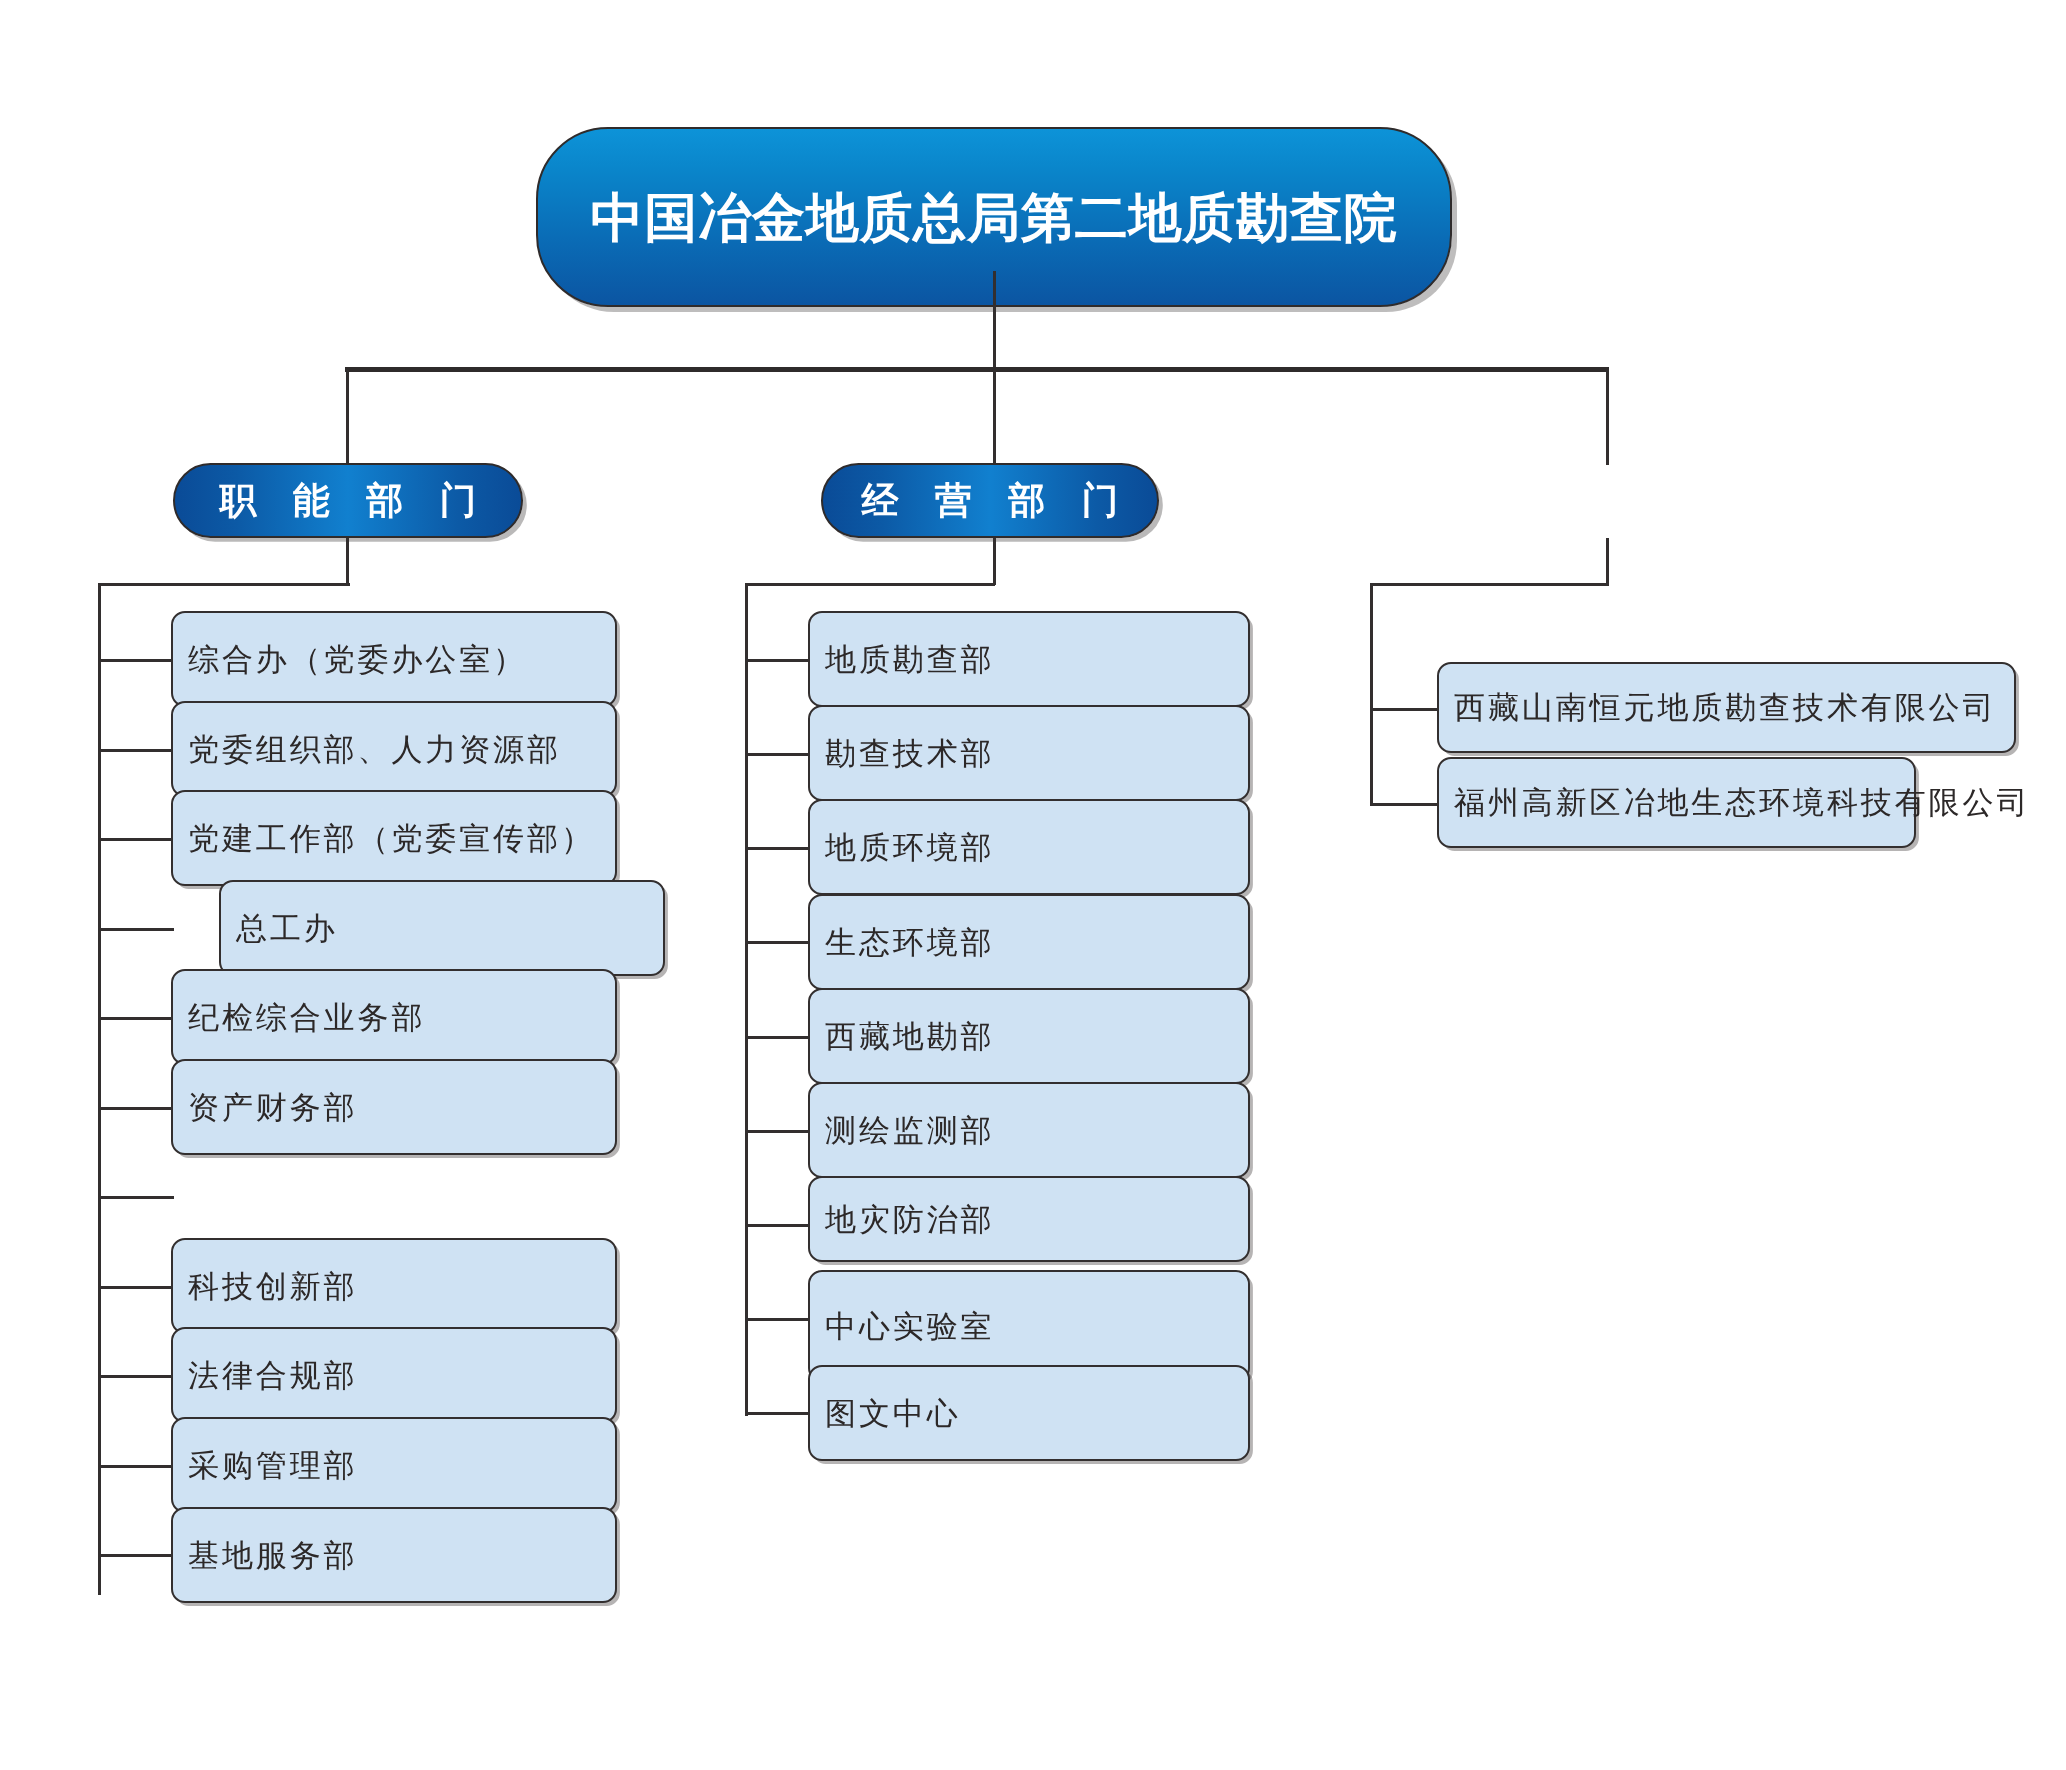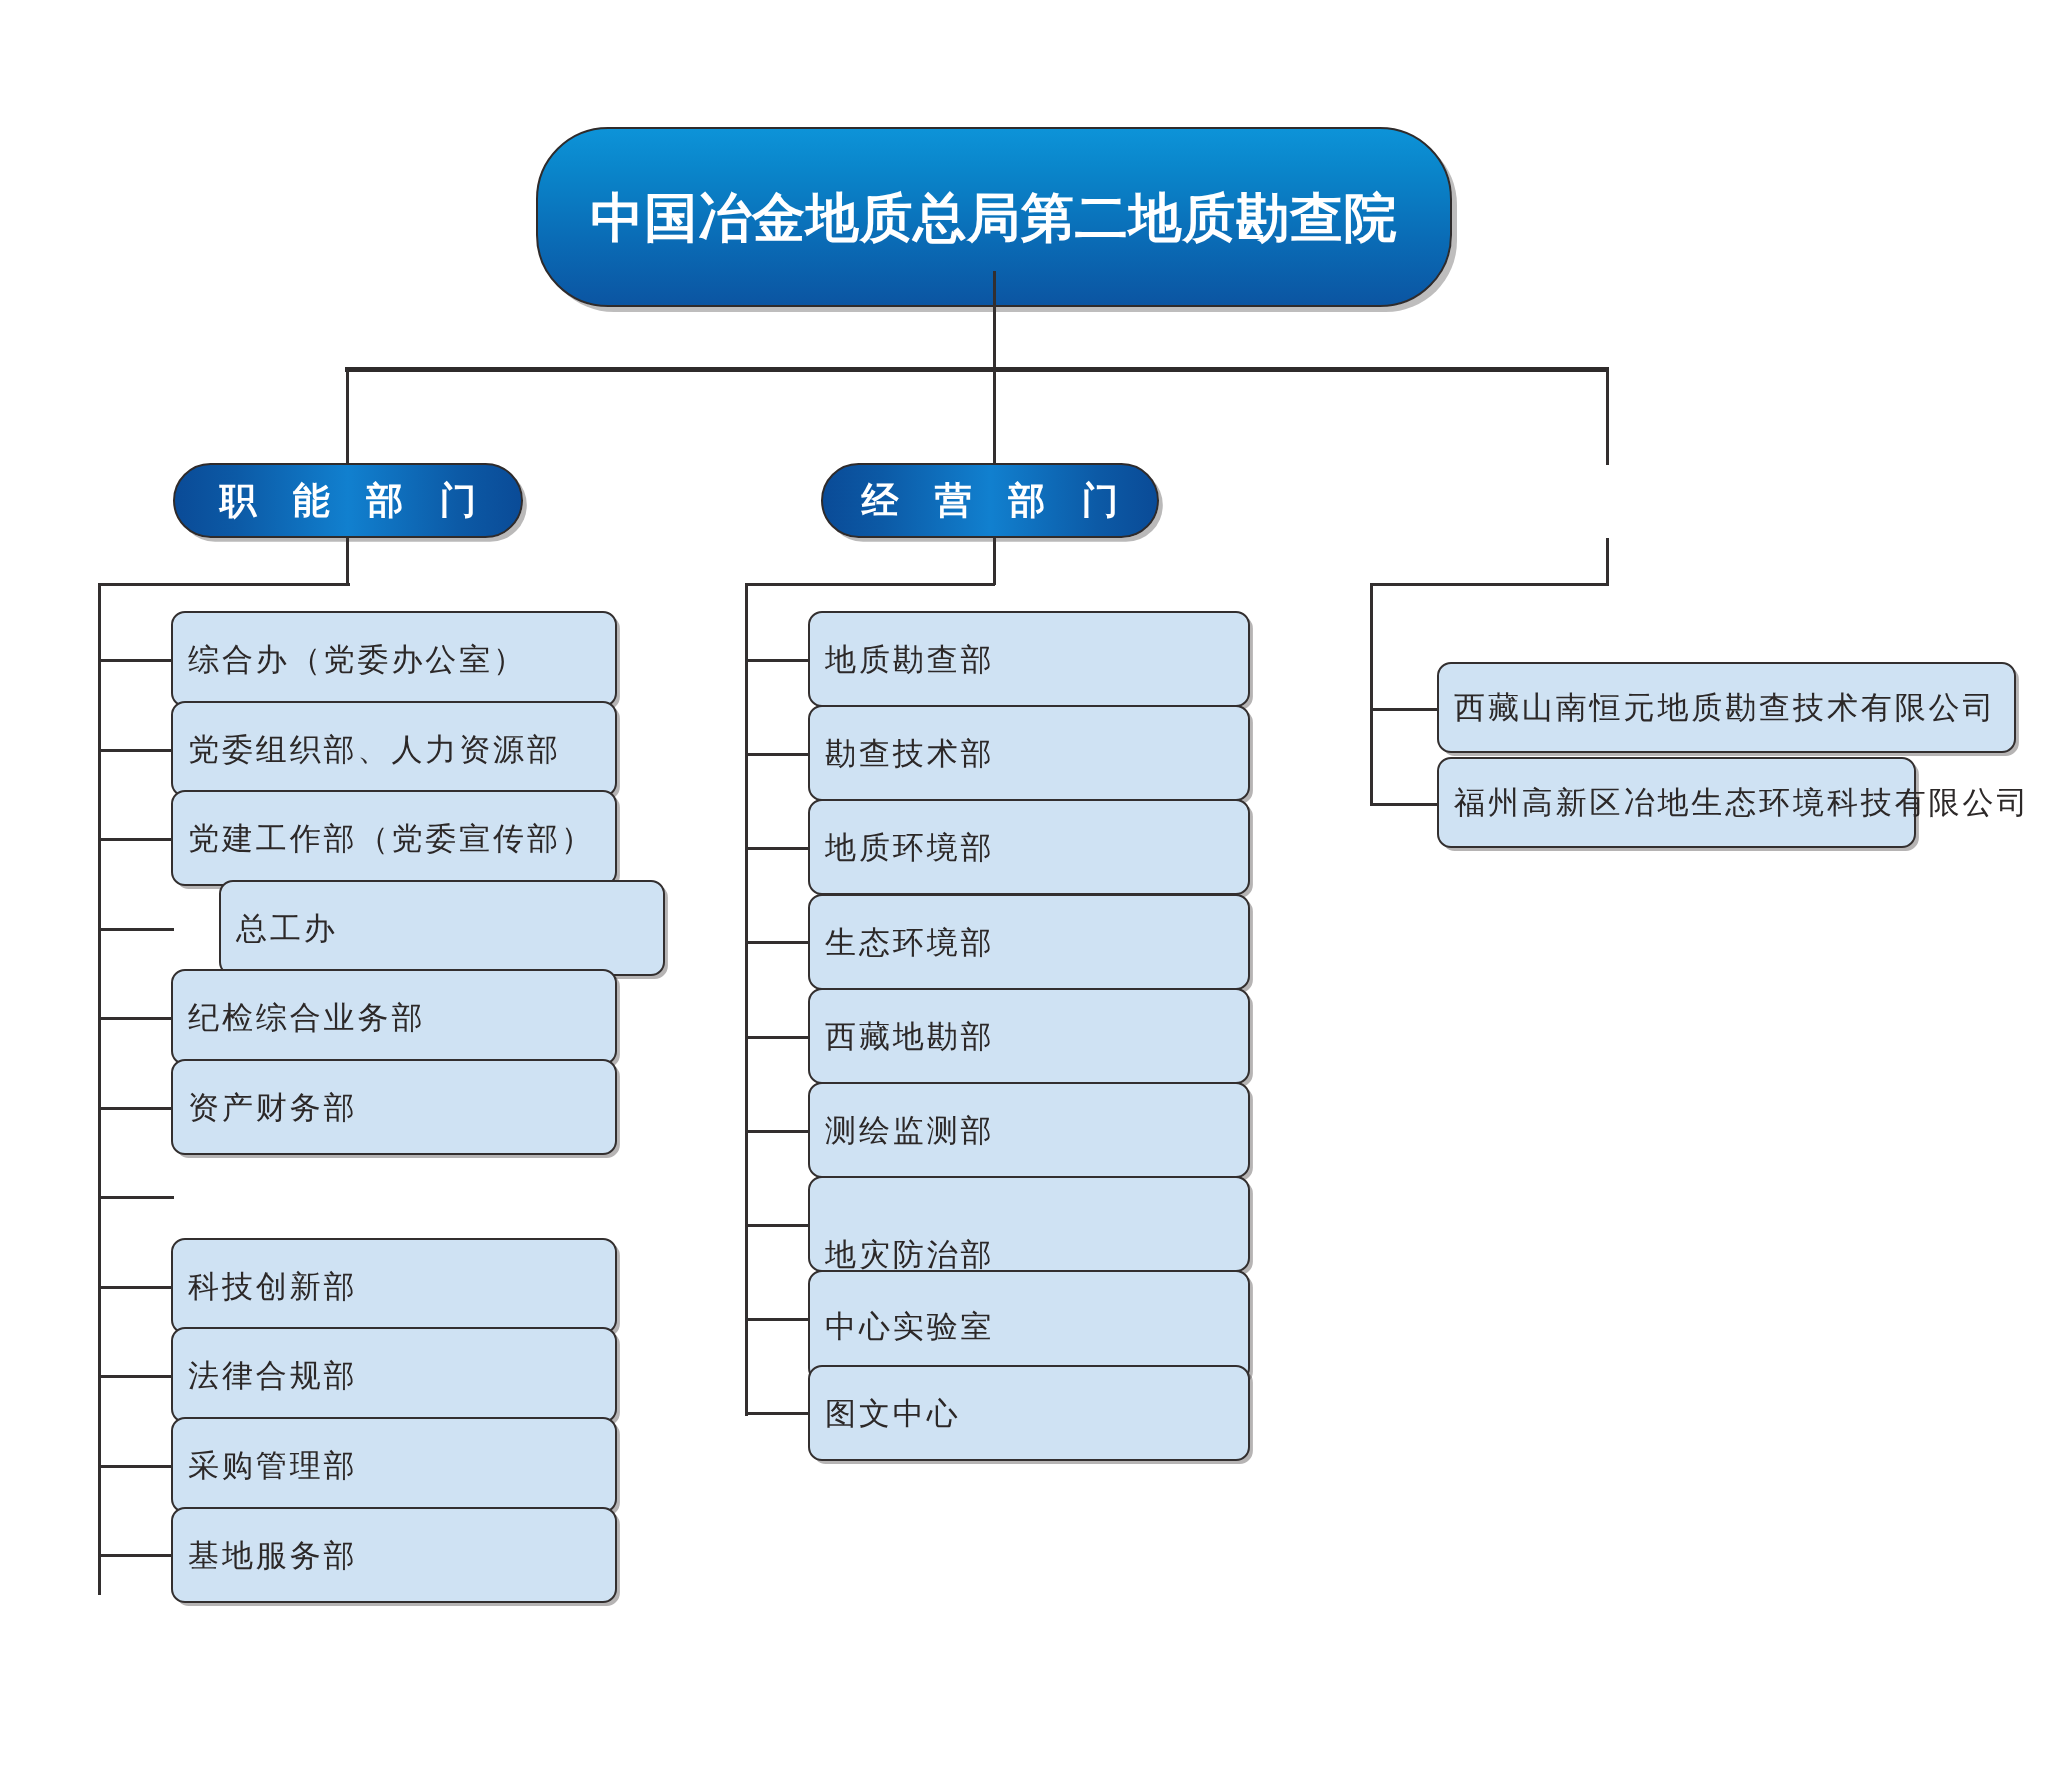--- a/index.html
+++ b/index.html
@@ -212,21 +212,21 @@
   <div class="leaf" style="left:808px; top:988px; width:442px; height:96px;">
     <span class="label">西藏地勘部</span>
   </div>
 
   <div class="ln ln-h" style="left:745px; top:1130px; width:66px;"></div>
   <div class="leaf" style="left:808px; top:1082px; width:442px; height:96px;">
     <span class="label">测绘监测部</span>
   </div>
 
   <div class="ln ln-h" style="left:745px; top:1224px; width:66px;"></div>
-  <div class="leaf" style="left:808px; top:1176px; width:442px; height:96px;align-items:flex-end;">
+  <div class="leaf" style="left:808px; top:1176px; width:442px; height:86px;">
     <span class="label">地灾防治部</span>
   </div>
 
   <div class="ln ln-h" style="left:745px; top:1318px; width:66px;"></div>
   <div class="leaf" style="left:808px; top:1270px; width:442px; height:112px;">
     <span class="label">中心实验室</span>
   </div>
 
   <div class="ln ln-h" style="left:745px; top:1412px; width:66px;"></div>
   <div class="leaf" style="left:808px; top:1365px; width:442px; height:96px;">

